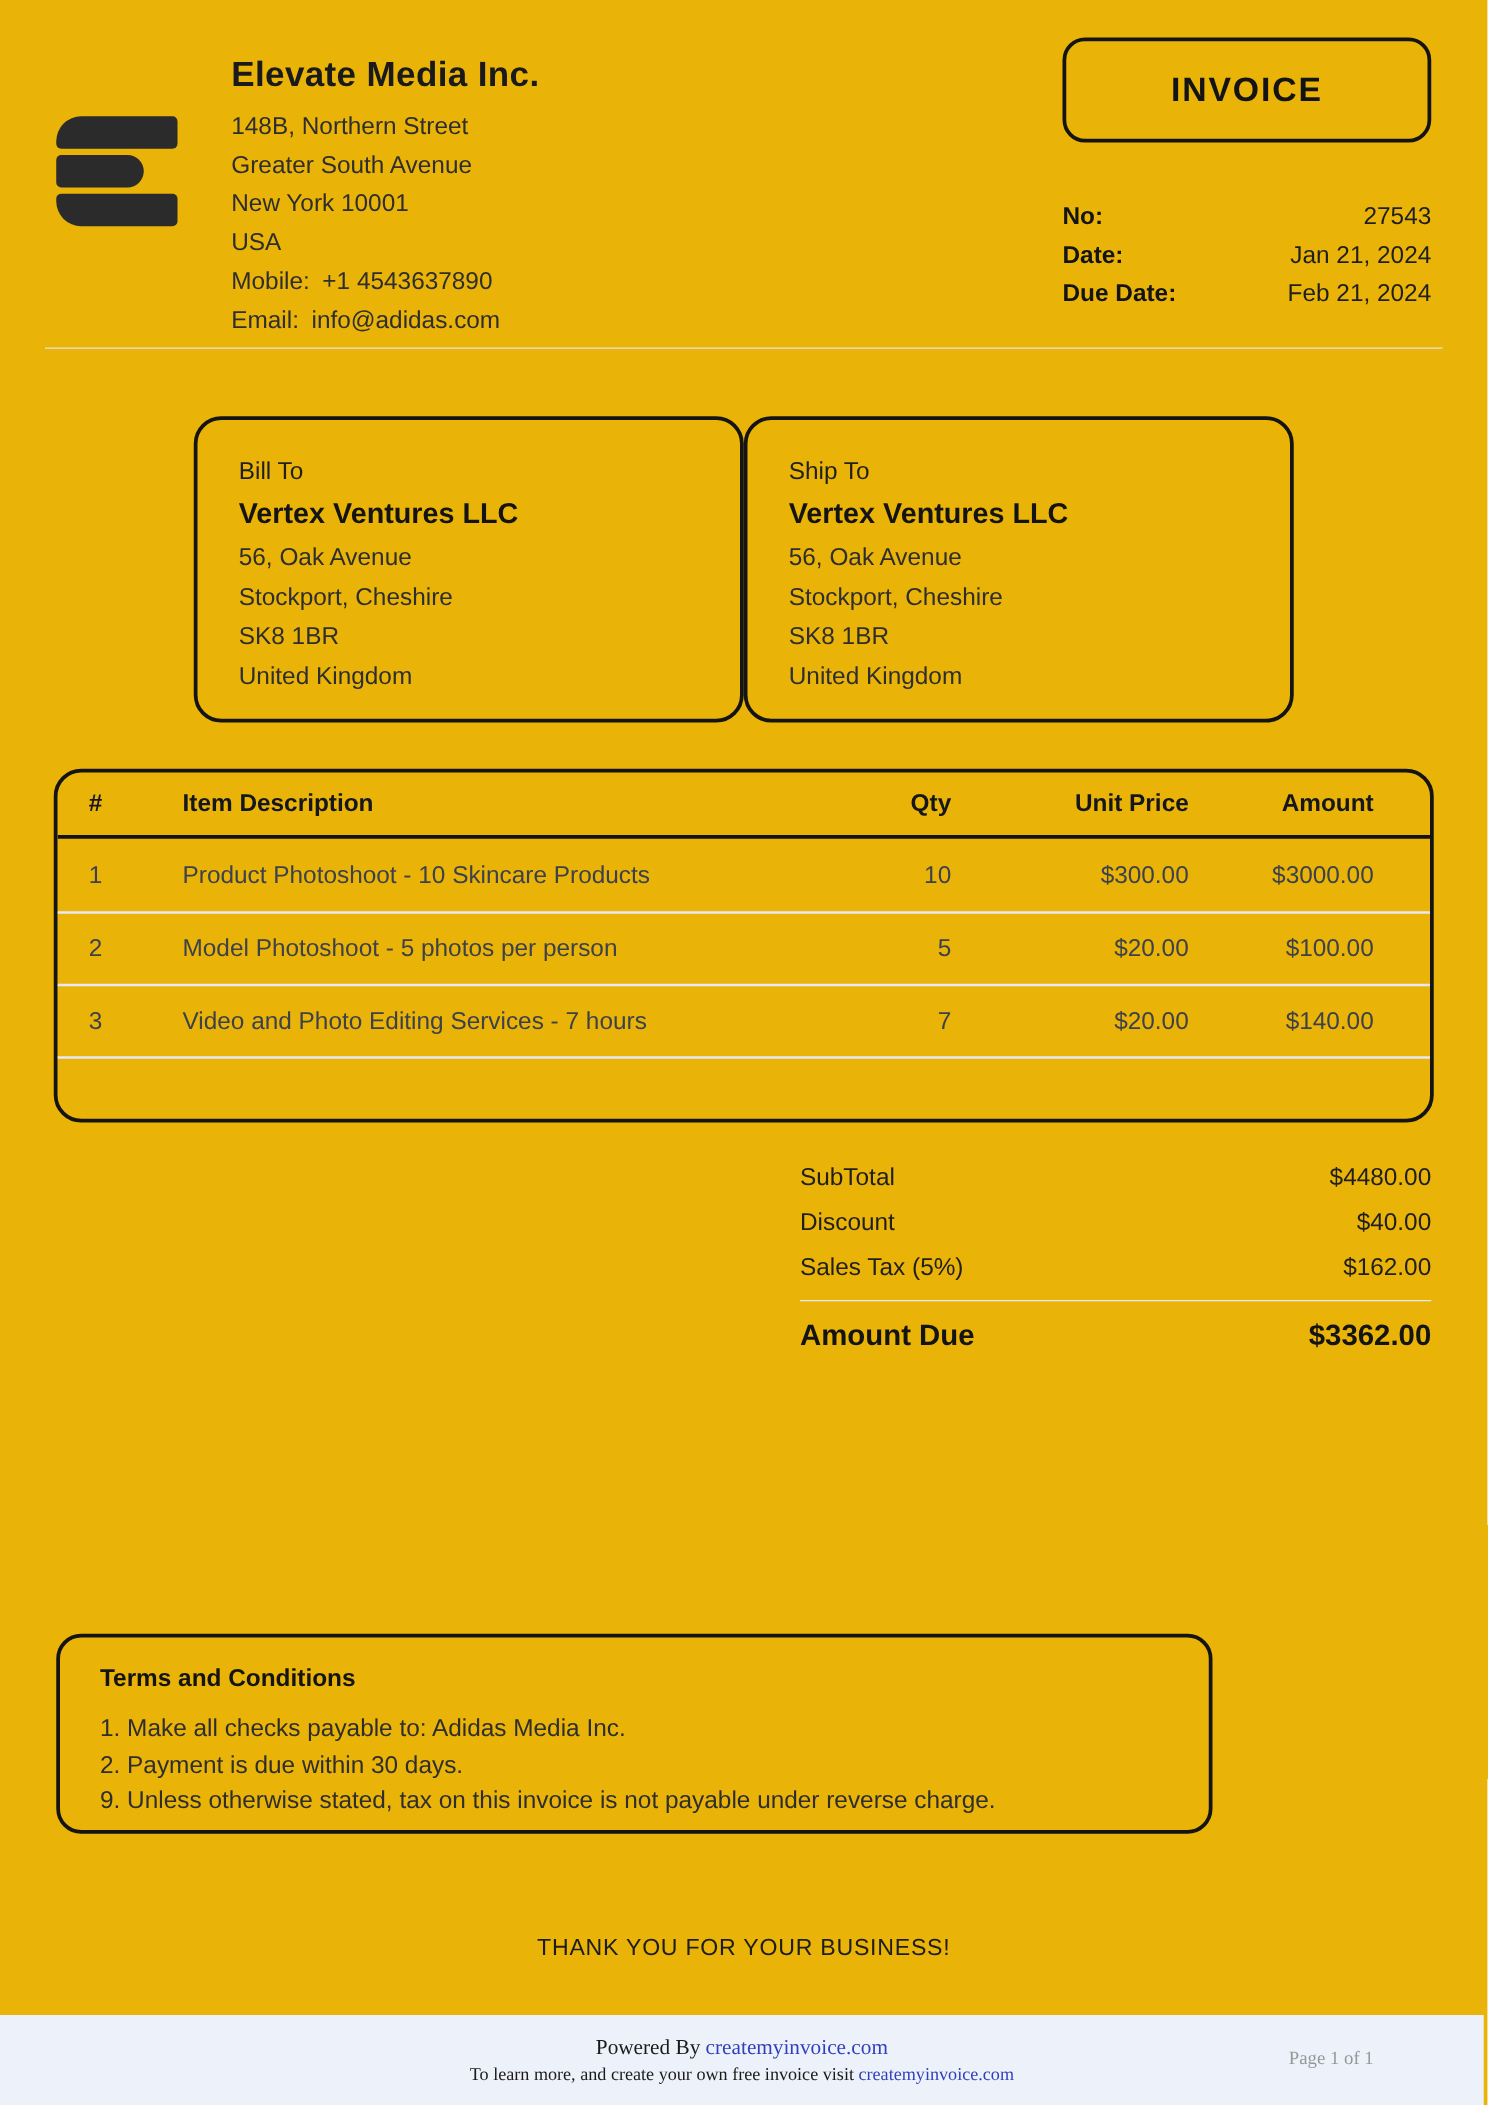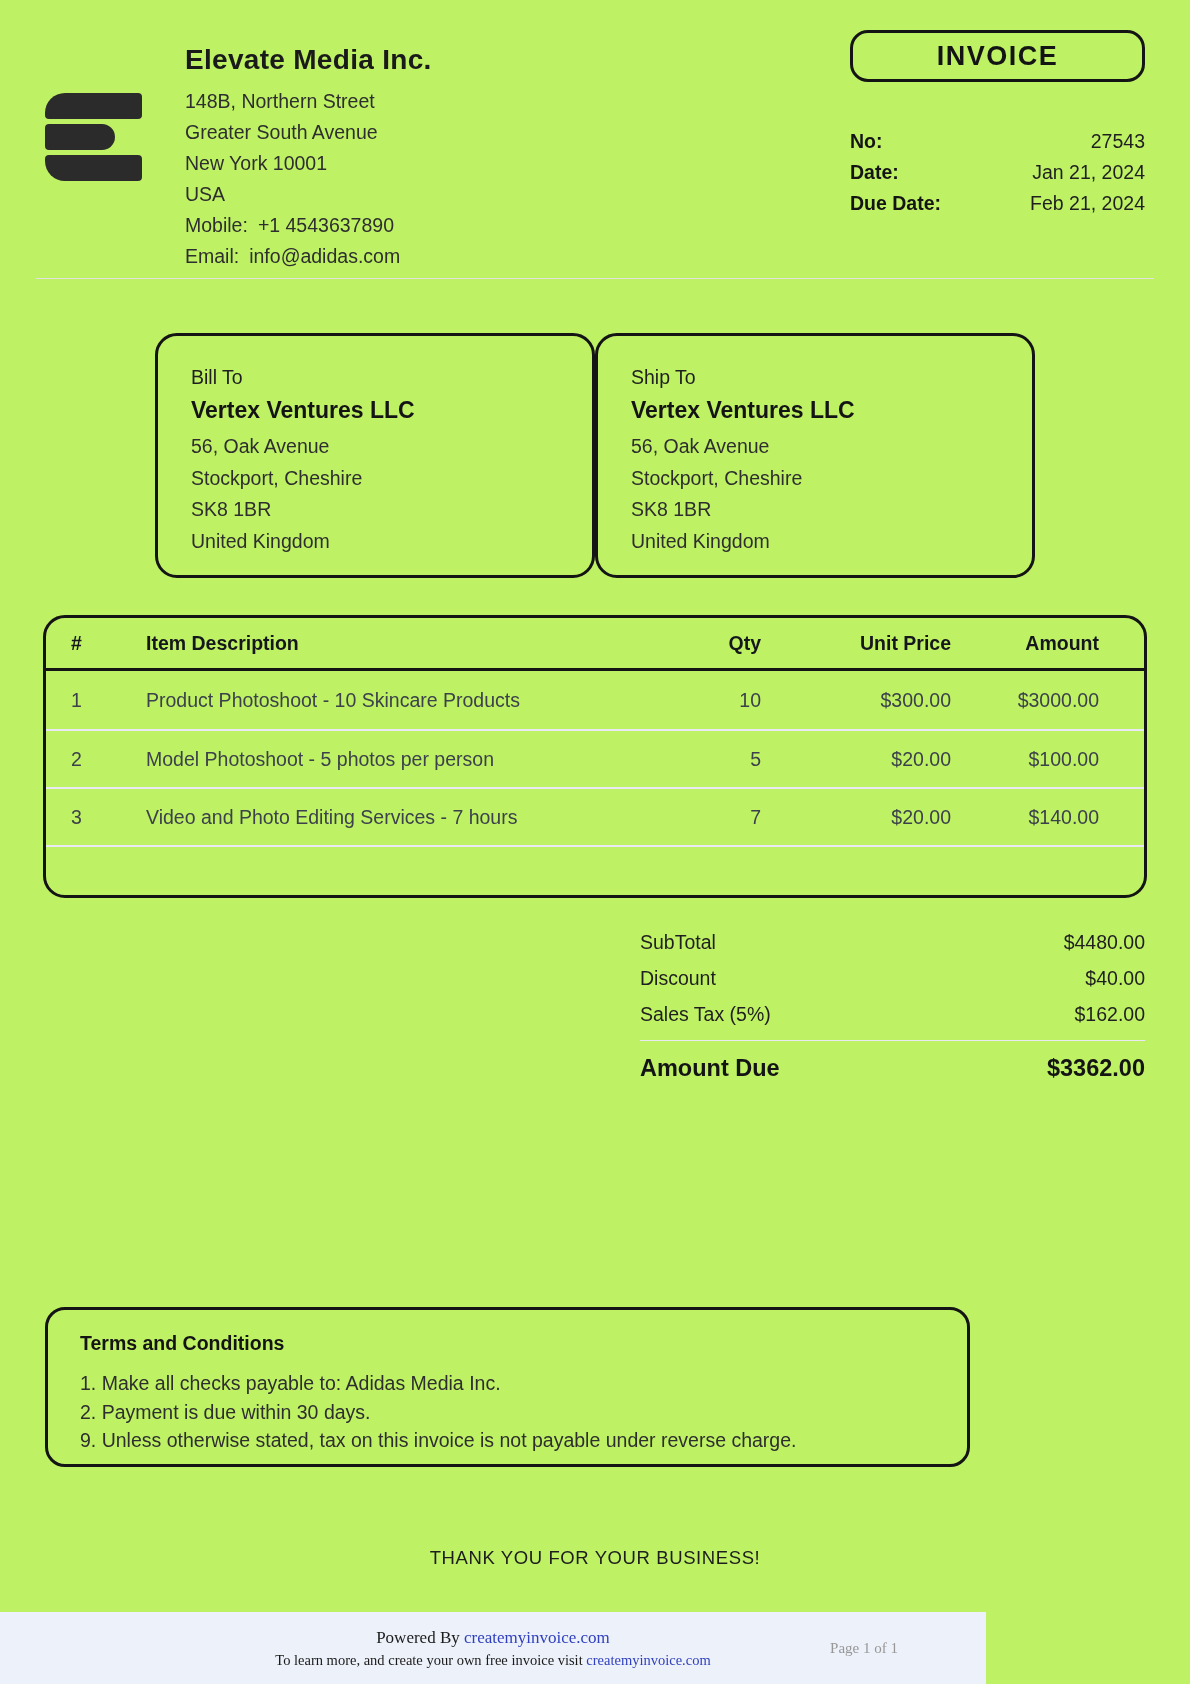--- a/index.html
+++ b/index.html
@@ -1,33 +1,33 @@
 <!DOCTYPE html>
 <html><head>
 <meta charset="utf-8">
 <style>
   * { margin:0; padding:0; box-sizing:border-box; }
   html,body { background:#ffffff; }
   body { width:1190px; font-family:"Liberation Sans","DejaVu Sans",sans-serif; color:#1d1d1d; }
-  .page { position:relative; width:1190px; height:1684px; background:#bef264; overflow:hidden; }
+  .page { position:relative; width:1190px; height:1684px; background:#eab308; overflow:hidden; }
 
   
   .header { display:flex; padding:30px 45px 0 45px; }
   .logo-col { width:140px; flex:0 0 140px; }
   .logo { margin-top:63px; width:97px; height:88px; display:flex; flex-direction:column; justify-content:space-between; }
   .logo .bar { height:26px; background:#2b2b2b; }
   .logo .bar.top { width:100%; border-radius:20px 4px 4px 4px; }
   .logo .bar.mid { width:72%; border-radius:4px 13px 13px 4px; }
   .logo .bar.bot { width:100%; border-radius:4px 4px 4px 20px; }
   .company-col { margin-top:12px; }
   .company-name { font-size:28px; font-weight:700; color:#1a1a1a; letter-spacing:0.3px; line-height:36px; }
   .company-address { margin-top:8px; font-size:19.5px; color:#2e2e2e; line-height:31px; }
   .contact-line .lbl { margin-right:10px; }
   .invoice-col { margin-left:auto; width:295px; flex:0 0 295px; }
-  .invoice-badge { height:52px; border:3.5px solid #141414; border-radius:18px; display:flex; align-items:center; justify-content:center; font-size:27px; font-weight:800; letter-spacing:1.5px; color:#141414; }
+  .invoice-badge { height:84px; border:3.5px solid #141414; border-radius:18px; display:flex; align-items:center; justify-content:center; font-size:27px; font-weight:800; letter-spacing:1.5px; color:#141414; }
   .invoice-meta { margin-top:44px; }
   .meta-row { display:flex; justify-content:space-between; font-size:19.5px; line-height:31px; }
   .meta-row .m-label { font-weight:700; color:#141414; }
   .meta-row .m-value { color:#1f1f1f; }
 
   .header-divider { border:none; border-top:1px solid #e2e2e2; margin:6px 36px 0 36px; }
 
   
   .parties { display:flex; justify-content:center; padding:0 45px; margin-top:54px; }
   .party-box { width:440px; height:245px; border:3.5px solid #141414; border-radius:22px; padding:28px 20px 0 33px; }
@@ -54,21 +54,21 @@
 
   
   .terms-box { margin:222px 0 0 45px; width:925px; height:160px; border:3.5px solid #141414; border-radius:20px; padding:22px 24px 0 32px; }
   .terms-heading { font-size:19.5px; font-weight:700; color:#141414; }
   .terms-list { margin-top:14px; font-size:19.5px; color:#2e2e2e; line-height:28.5px; }
 
   
   .thank-you { margin-top:80px; text-align:center; font-size:18.5px; letter-spacing:0.6px; color:#1d1d1d; }
 
   
-  .footer { position:absolute; left:0; bottom:0; width:986px; height:72px; background:#edf1fa; font-family:"Liberation Serif","DejaVu Serif",serif; }
+  .footer { position:absolute; left:0; bottom:0; width:1187px; height:72px; background:#edf1fa; font-family:"Liberation Serif","DejaVu Serif",serif; }
   .footer-center { height:100%; display:flex; flex-direction:column; align-items:center; justify-content:center; gap:4px; }
   .powered-line { font-size:17px; color:#1a1a1a; }
   .learn-line { font-size:14.5px; color:#1a1a1a; }
   .footer a { color:#2f3fbe; text-decoration:none; }
   .page-info { position:absolute; right:88px; top:50%; transform:translateY(-50%); font-size:15px; color:#979797; }
 </style>
 </head>
 <body>
 
 <div class="page">

